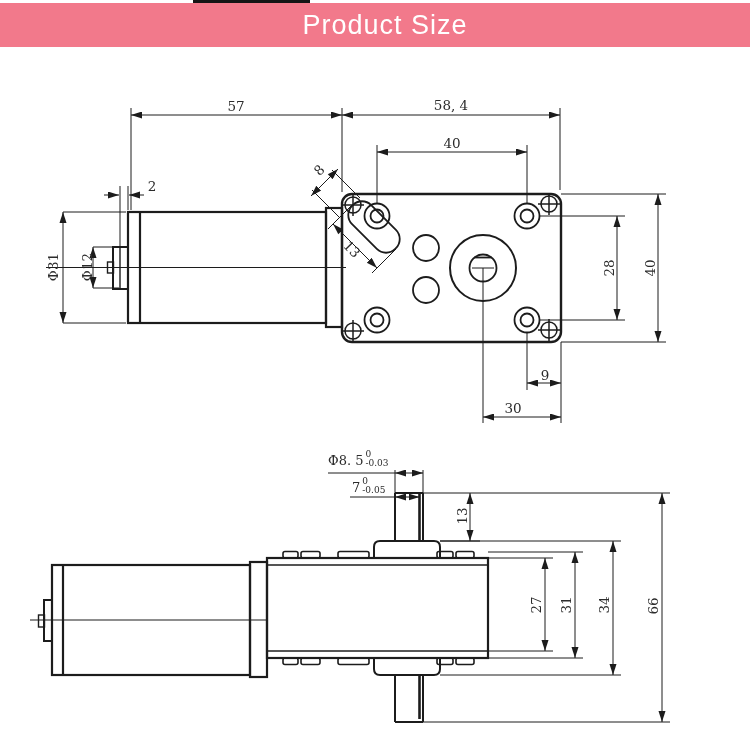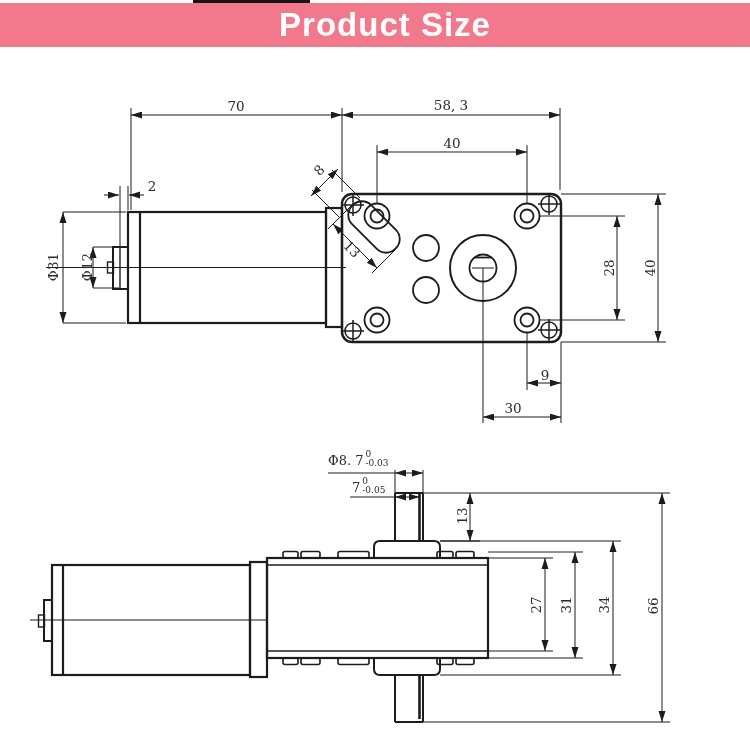--- a/index.html
+++ b/index.html
@@ -2,22 +2,22 @@
 <html style="--banner: #f2798b; --line: #1c1c1c;"><head>
 <meta charset="utf-8">
 <style>
   :root{ --banner:#f2798b; --line:#1c1c1c; --ink:#2b2b2b; }
   html,body{margin:0;padding:0;background:#fff;}
   .page{position:relative;width:750px;height:736px;background:#fff;overflow:hidden;
         font-family:"DejaVu Serif", serif;}
   .topstrip{position:absolute;left:193px;top:0;width:117px;height:3px;background:#151515;}
   .banner{position:absolute;left:0;top:3px;width:750px;height:44px;background:var(--banner);
           display:flex;align-items:center;justify-content:center;}
-  .banner .title{color:#fff;font-family:"Liberation Sans", sans-serif;font-weight:bold;
-                 font-size:33px;letter-spacing:1px;margin-left:20px;}
+  .banner .title{color:#fff;font-family:"Liberation Sans", sans-serif;font-weight:normal;
+                 font-size:27px;letter-spacing:1px;margin-left:20px;}
   svg.linework{position:absolute;left:0;top:0;}
   .dim{position:absolute;color:var(--ink);font-size:13.5px;white-space:nowrap;
        transform:translate(-50%,-50%);}
   .rotL{transform:translate(-50%,-50%) rotate(-90deg);}
   .rot45{transform:translate(-50%,-50%) rotate(45deg);}
   .rotM45{transform:translate(-50%,-50%) rotate(-45deg);}
   .tolwrap{position:absolute;color:var(--ink);font-size:13px;display:flex;align-items:flex-start;}
   .tol{display:inline-flex;flex-direction:column;font-size:9px;line-height:9px;
        margin-left:2px;margin-top:-3px;}
 </style>
@@ -189,35 +189,35 @@
         <line x1="395" y1="470" x2="395" y2="493"></line>
         <line x1="423" y1="470" x2="423" y2="493"></line>
         <line x1="328" y1="473" x2="395" y2="473"></line>
         <line x1="395" y1="473" x2="423" y2="473" marker-start="url(#aS)" marker-end="url(#aE)"></line>
         <line x1="350" y1="497" x2="395" y2="497"></line>
         <line x1="395" y1="497" x2="419.5" y2="497" marker-start="url(#aS)" marker-end="url(#aE)"></line>
       </g>
     </g>
   </svg>
 
-  <span class="dim" style="left:236px;top:106px">70</span>
-  <span class="dim" style="left:451px;top:105px">58, 3</span>
+  <span class="dim" style="left:236px;top:106px">57</span>
+  <span class="dim" style="left:451px;top:105px">58, 4</span>
   <span class="dim" style="left:452px;top:143px">40</span>
   <span class="dim" style="left:152px;top:186px">2</span>
   <span class="dim rotL" style="left:53px;top:267px">Φ31</span>
   <span class="dim rotL" style="left:87px;top:267px">Φ12</span>
   <span class="dim rotM45" style="left:319px;top:170px">8</span>
   <span class="dim rot45" style="left:352px;top:249px">13</span>
   <span class="dim rotL" style="left:609px;top:268px">28</span>
   <span class="dim rotL" style="left:650px;top:268px">40</span>
   <span class="dim" style="left:545px;top:375px">9</span>
   <span class="dim" style="left:513px;top:408px">30</span>
 
   <span class="tolwrap" style="left:328px;top:453px">
-    <span>Φ8. 7</span>
+    <span>Φ8. 5</span>
     <span class="tol">
       <span>0</span>
       <span>-0.03</span>
     </span>
   </span>
   <span class="tolwrap" style="left:352px;top:480px">
     <span>7</span>
     <span class="tol">
       <span>0</span>
       <span>-0.05</span>

